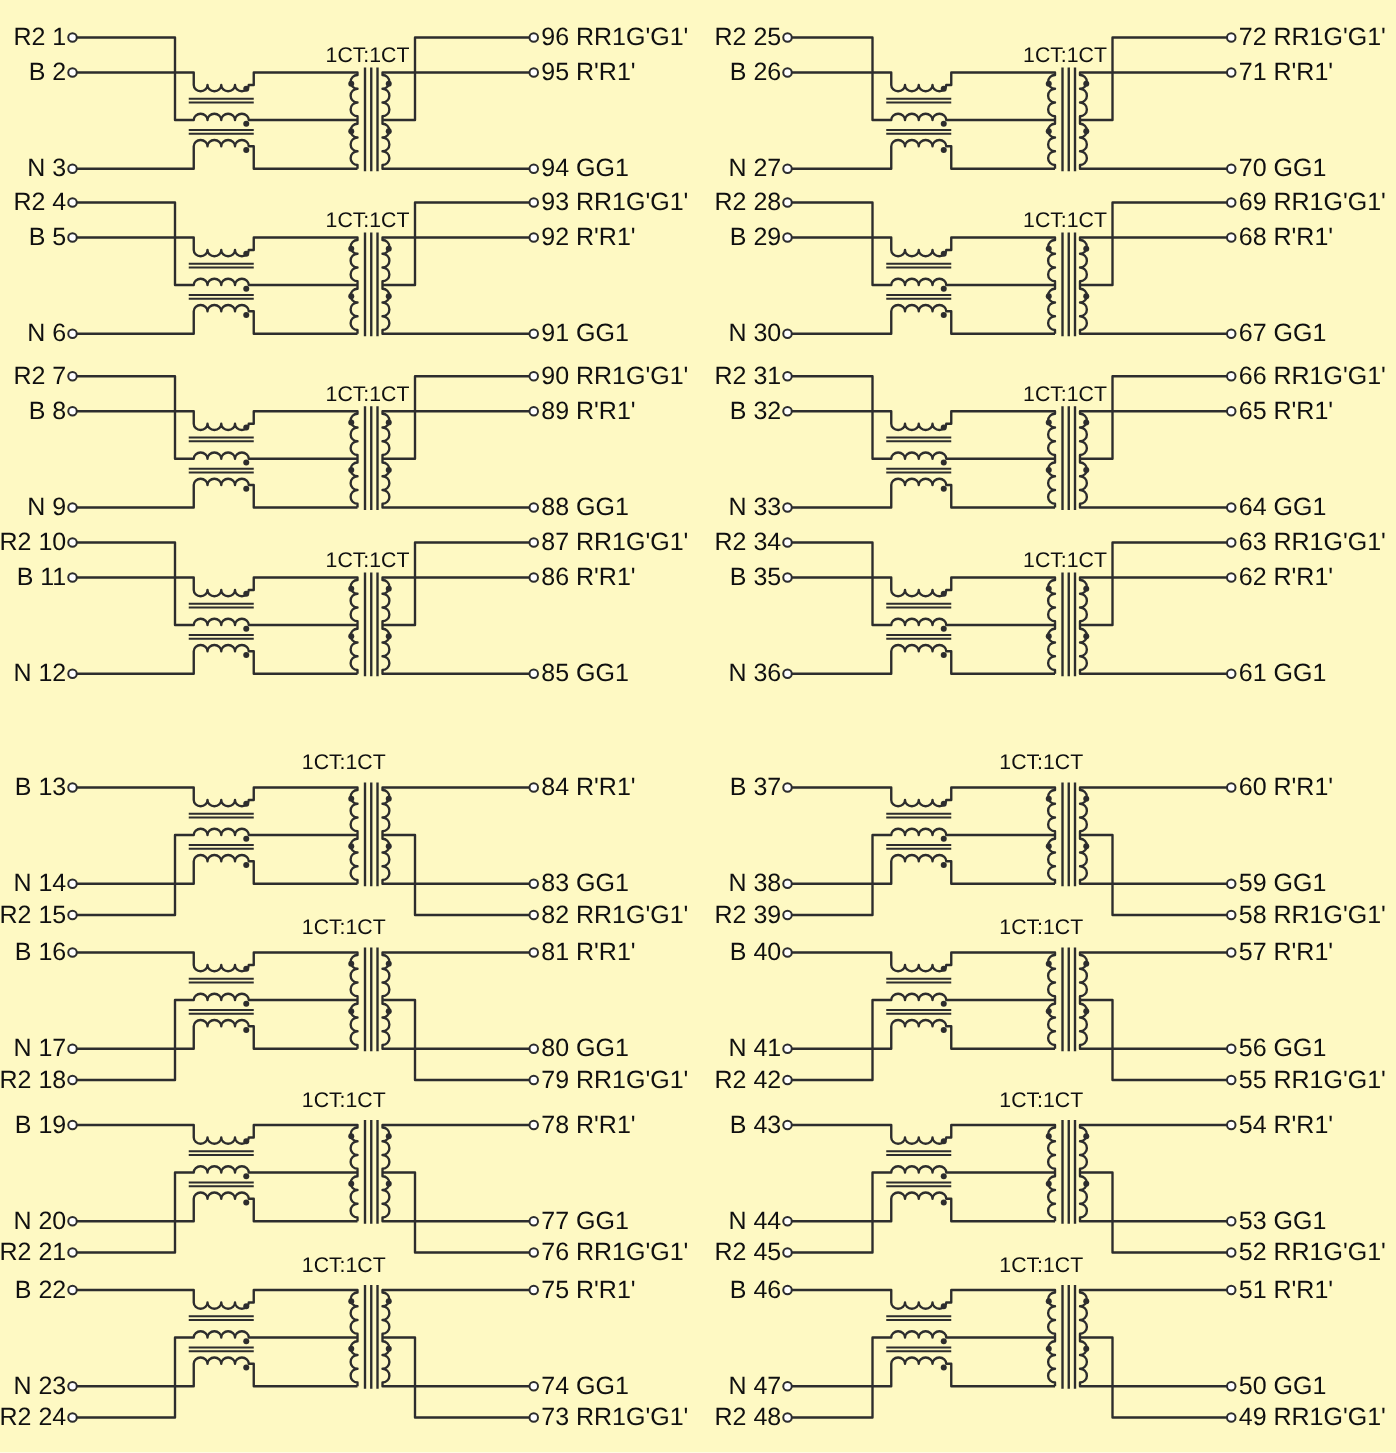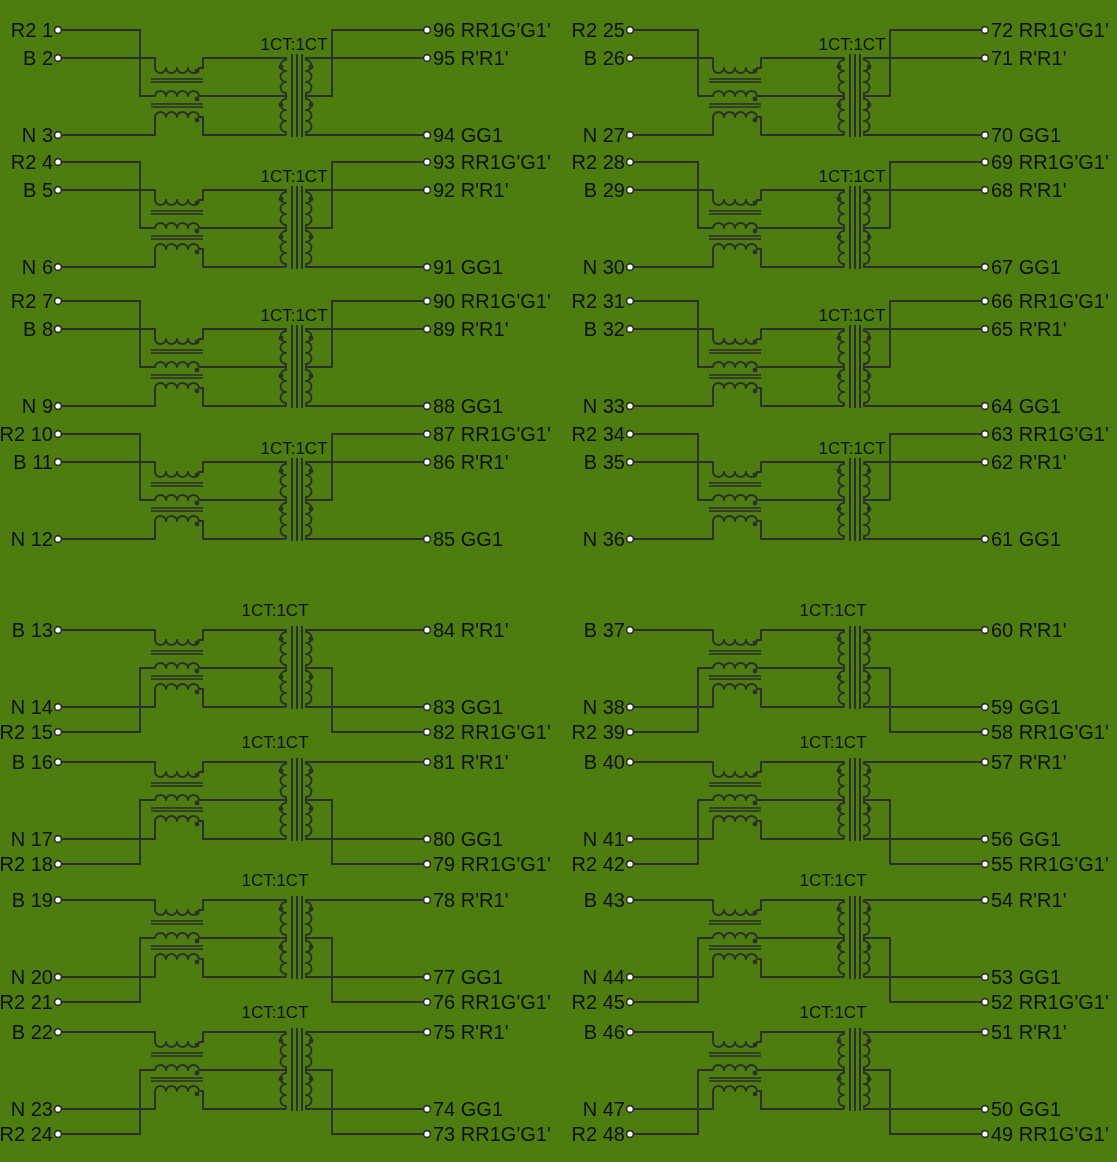--- a/index.html
+++ b/index.html
@@ -1,16 +1,16 @@
 <!DOCTYPE html>
 <html><head>
 <meta charset="utf-8">
 <style>
   html,body{margin:0;padding:0;background:#ffffff;}
-  .page{width:1117px;height:1162px;background:#4d7c0f;position:relative;overflow:hidden;text-align:right;}
+  .page{width:1117px;height:1162px;background:#fef9c3;position:relative;overflow:hidden;text-align:right;}
   svg{display:block;}
   text{font-family:"Liberation Sans","DejaVu Sans",sans-serif;fill:#101010;}
   .pin-label{font-size:20px;}
   .ratio-label{font-size:17px;}
 </style>
 </head>
 <body>
 
 <div class="page">
   <svg id="circuit" width="1117" height="1162" viewBox="0 0 1117 1162" xmlns="http://www.w3.org/2000/svg">

